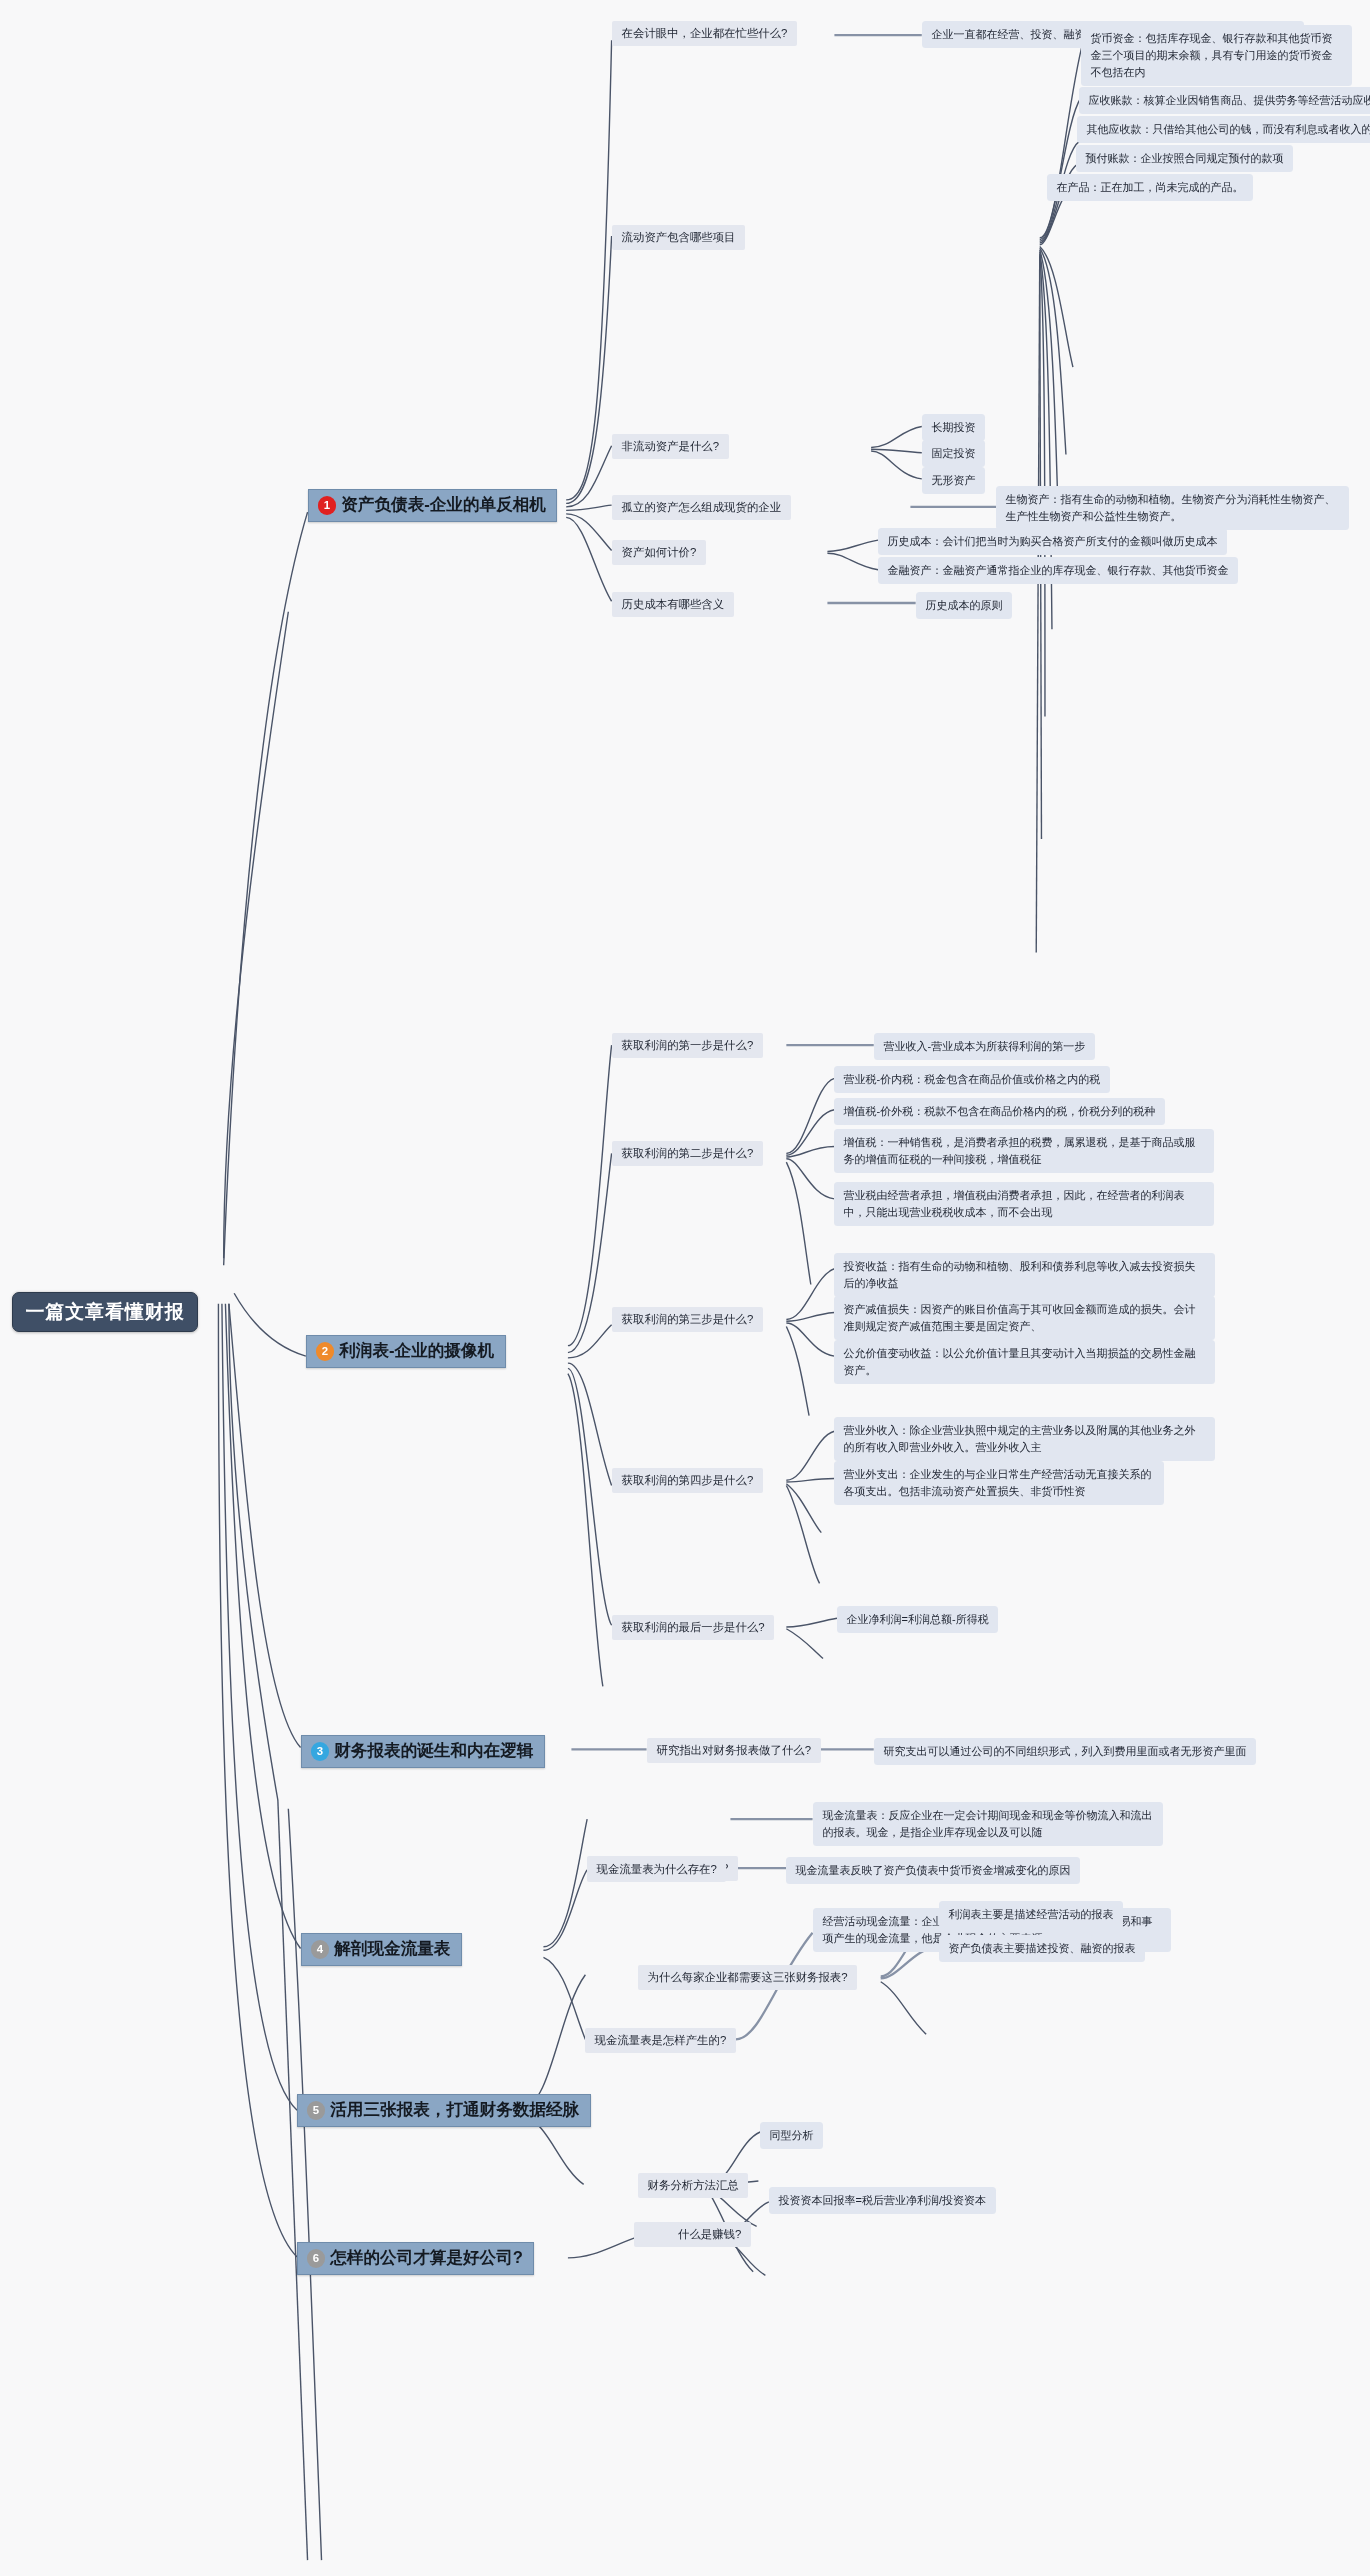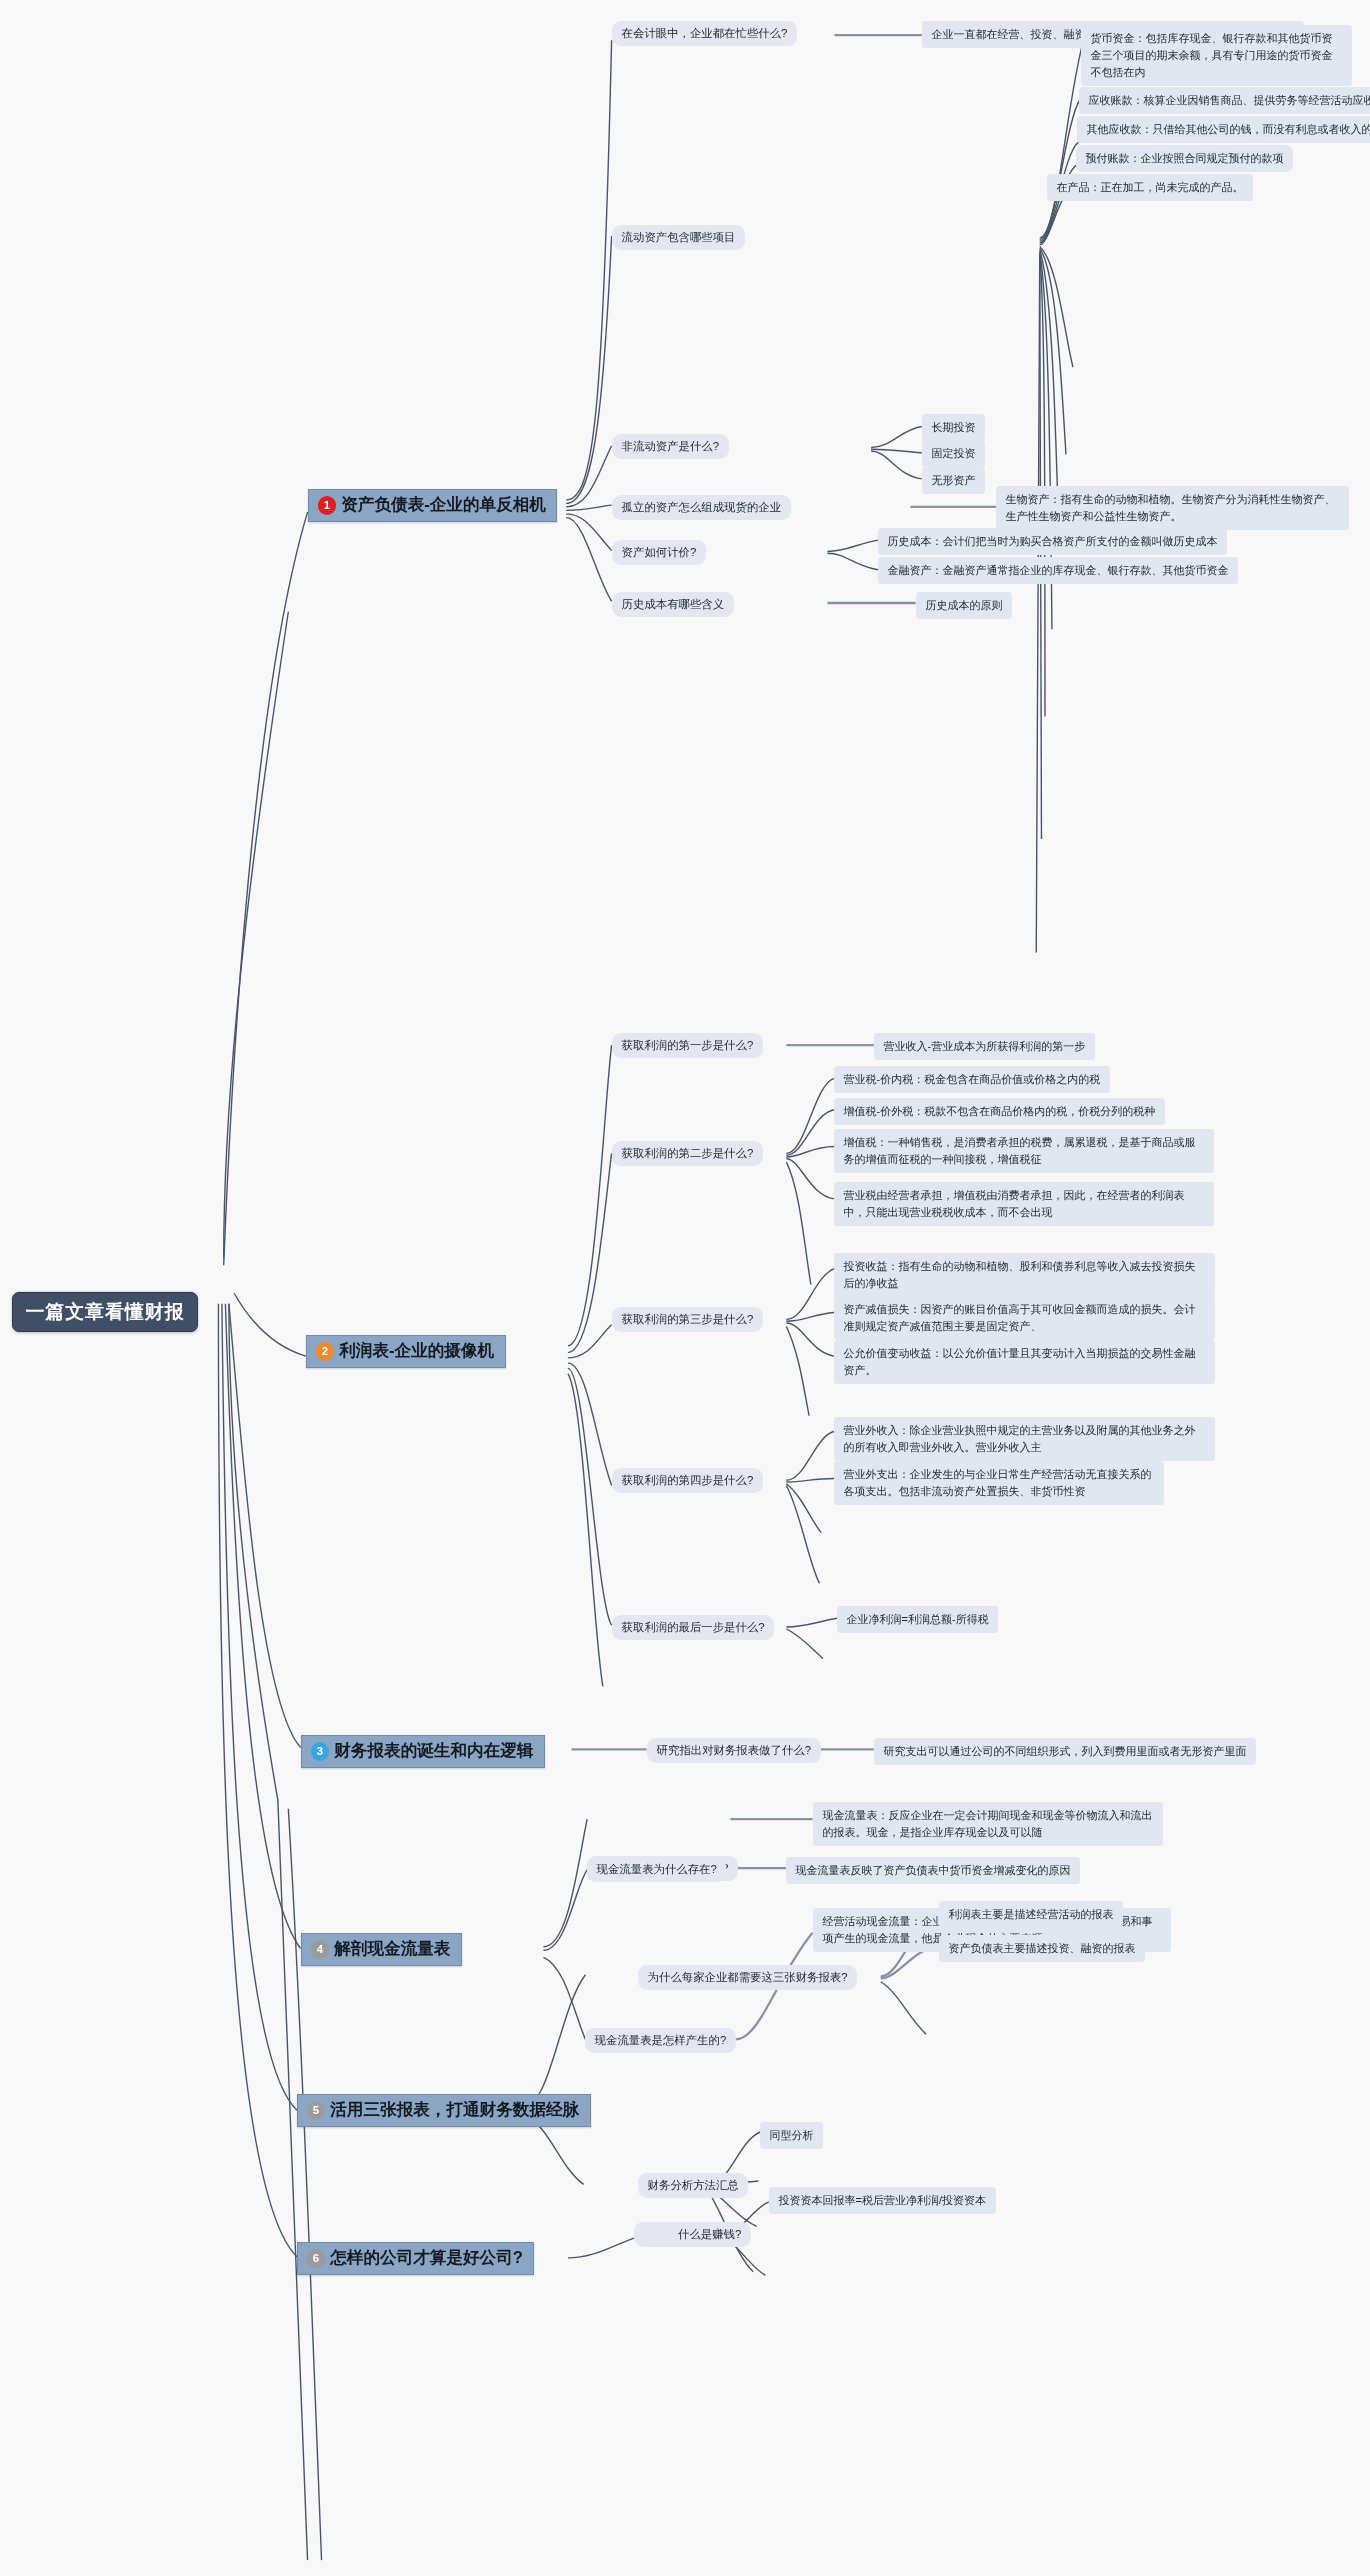--- a/index.html
+++ b/index.html
@@ -49,21 +49,21 @@
     display:inline-flex;align-items:center;justify-content:center;
     color:#fff;font-size:11.4px;font-weight:bold;line-height:1;
     flex:0 0 auto;
   }
 
   
   .q{
     background:#e4e7ef;
     color:#1d2330;
     font-size:11.4px;
-    border-radius:9px;
+    border-radius:2px;
     padding:5.2px 9.6px;
     white-space:nowrap;
     line-height:1.3;
   }
 
   
   .leaf{
     background:#e1e6f0;
     color:#1d2330;
     font-size:11px;
@@ -196,21 +196,21 @@
     <span>资产负债表-企业的单反相机</span>
   </div>
 
   <div class="node q" style="left:612px;top:21px;">在会计眼中，企业都在忙些什么?</div>
   <div class="node leaf nw" style="left:922px;top:21px;max-width:441px;">企业一直都在经营、投资、融资，循环往复的做着这三件事，目的只有赚钱</div>
 
   <div class="node q" style="left:612px;top:225px;">流动资产包含哪些项目</div>
   <div class="node leaf w2" style="left:1081px;top:24.5px;width:271px;">货币资金：包括库存现金、银行存款和其他货币资金三个项目的期末余额，具有专门用途的货币资金不包括在内</div>
   <div class="node leaf nw" style="left:1079px;top:87px;">应收账款：核算企业因销售商品、提供劳务等经营活动应收取的款项</div>
   <div class="node leaf nw" style="left:1077px;top:116px;">其他应收款：只借给其他公司的钱，而没有利息或者收入的款项</div>
-  <div class="node leaf nw" style="left:1076px;top:145px;border-radius:7px;">预付账款：企业按照合同规定预付的款项</div>
+  <div class="node leaf nw" style="left:1076px;top:145px;">预付账款：企业按照合同规定预付的款项</div>
   <div class="node leaf nw" style="left:1047px;top:174px;">在产品：正在加工，尚未完成的产品。</div>
 
   <div class="node q" style="left:612px;top:434px;">非流动资产是什么?</div>
   <div class="node leaf nw" style="left:922px;top:414px;">长期投资</div>
   <div class="node leaf nw" style="left:922px;top:440px;">固定投资</div>
   <div class="node leaf nw" style="left:922px;top:467px;">无形资产</div>
 
   <div class="node q" style="left:612px;top:495px;">孤立的资产怎么组成现货的企业</div>
   <div class="node leaf w2" style="left:996px;top:486px;width:353px;">生物资产：指有生命的动物和植物。生物资产分为消耗性生物资产、生产性生物资产和公益性生物资产。</div>
 

